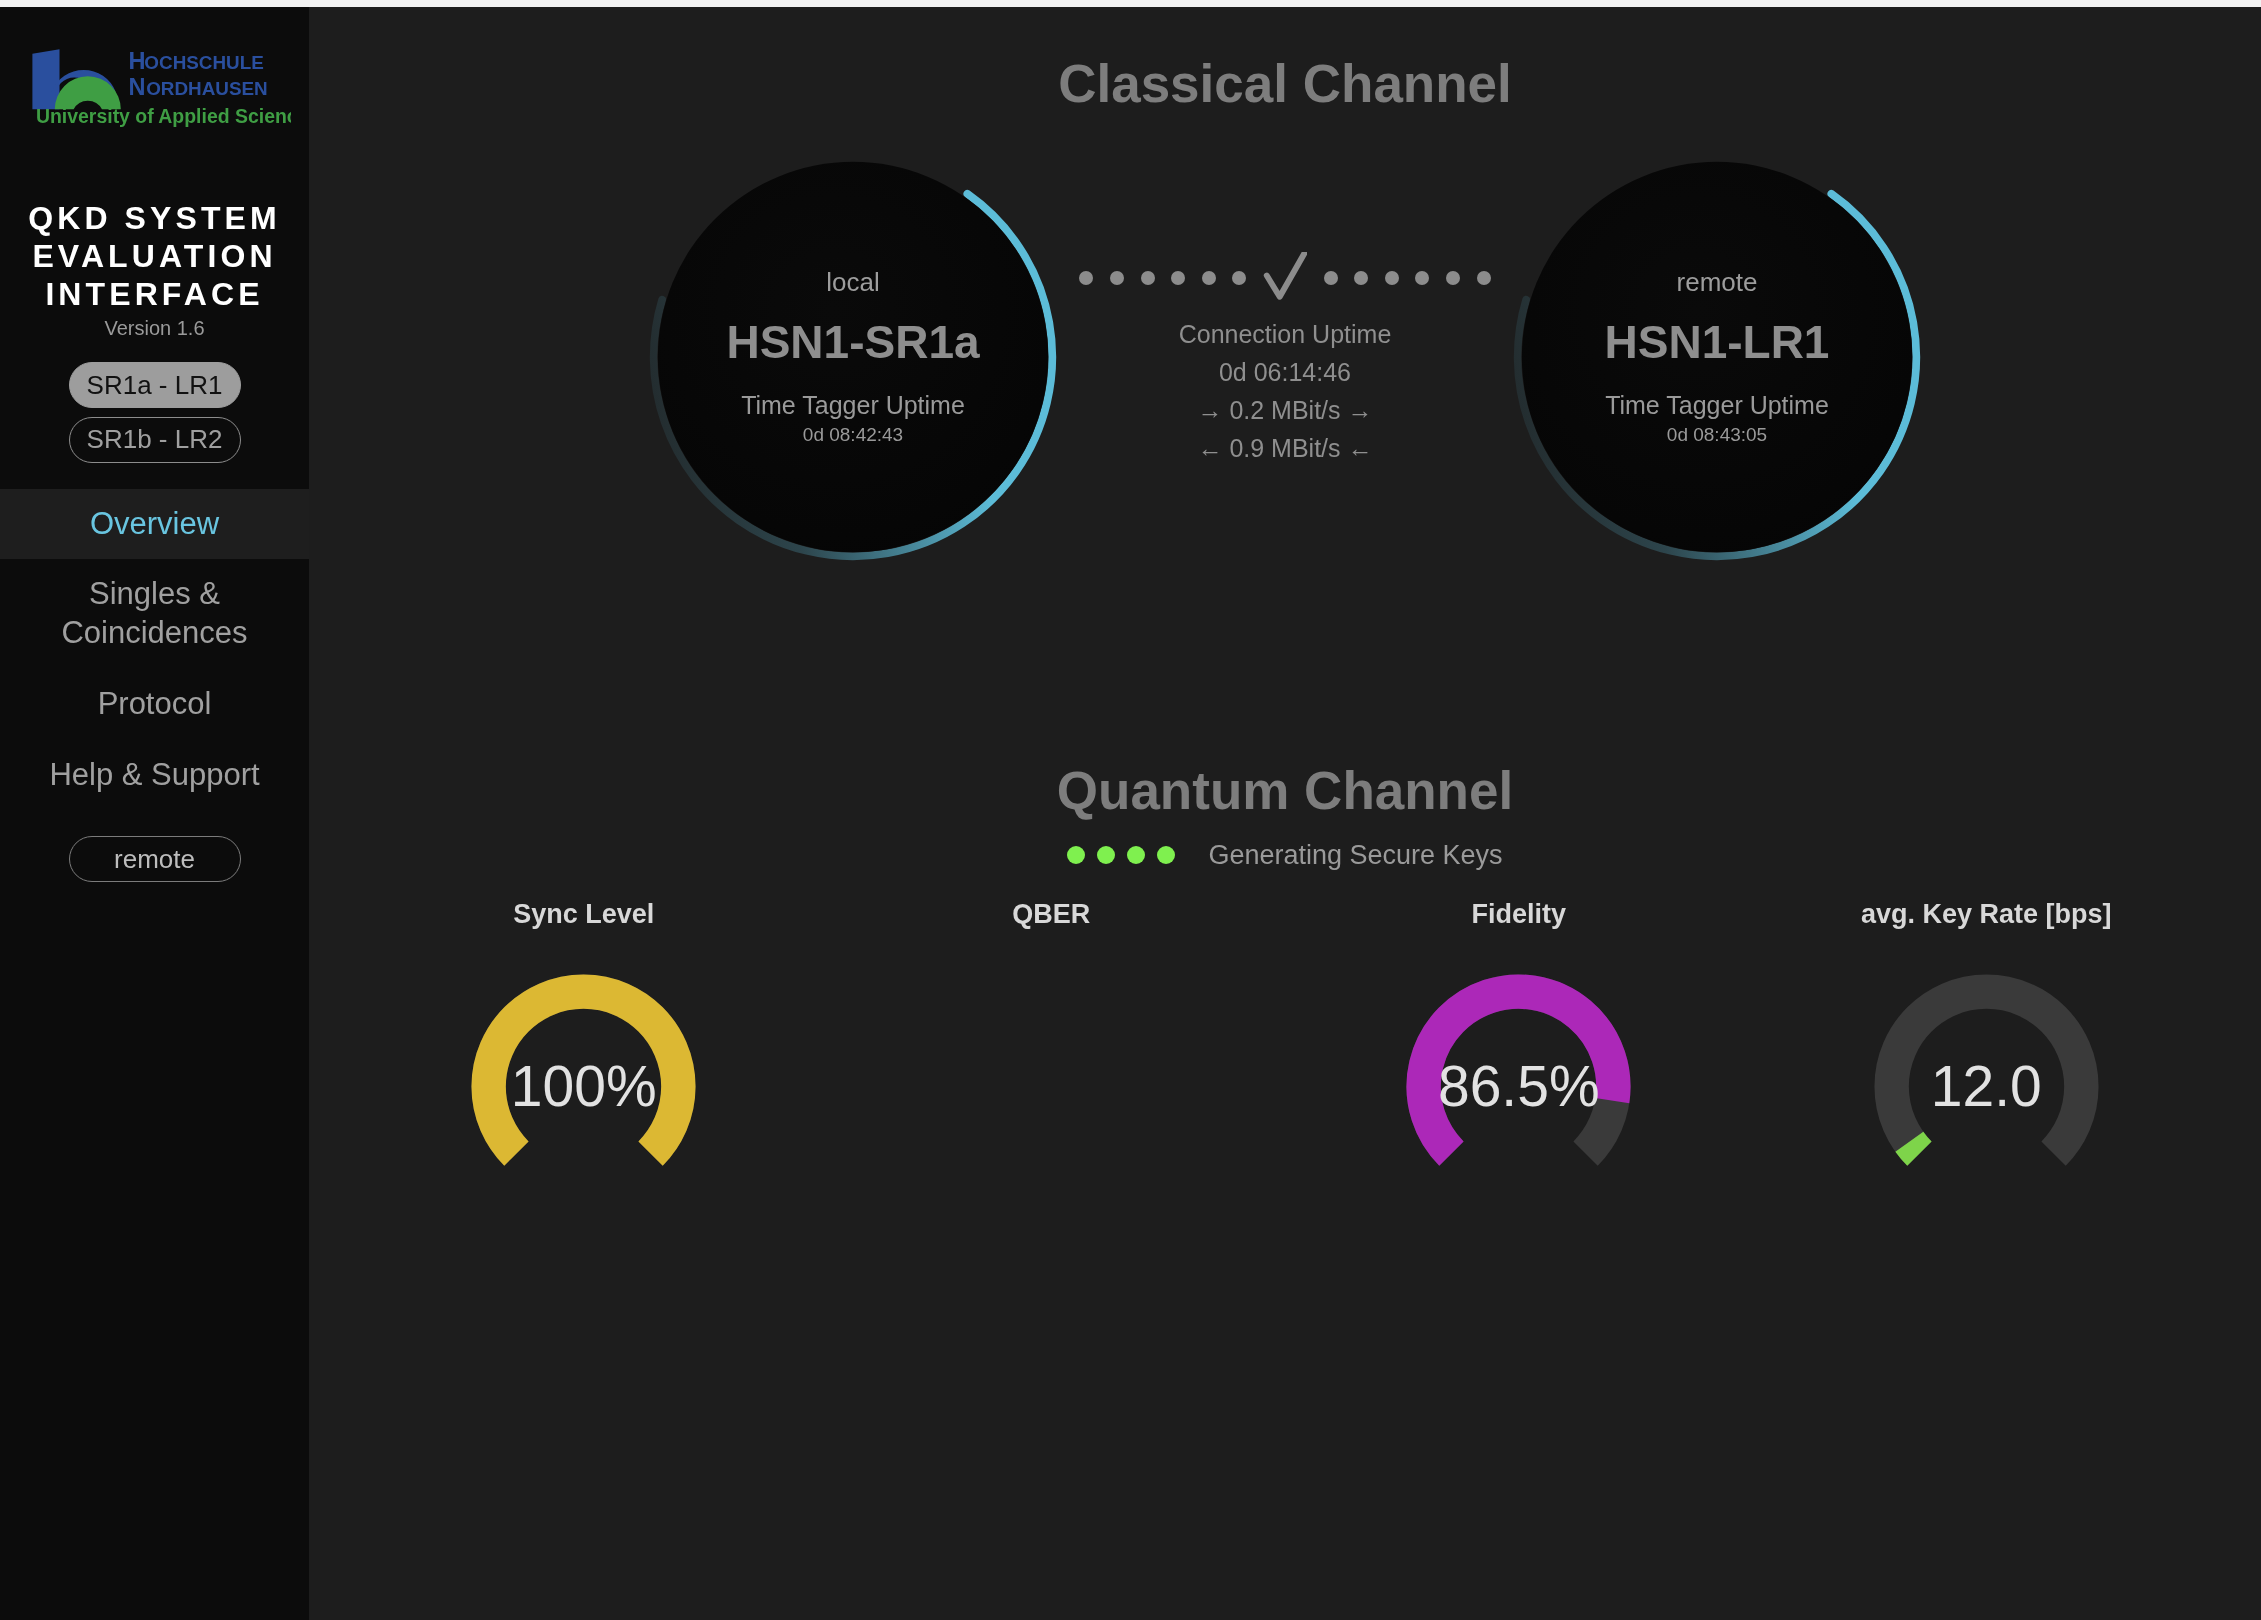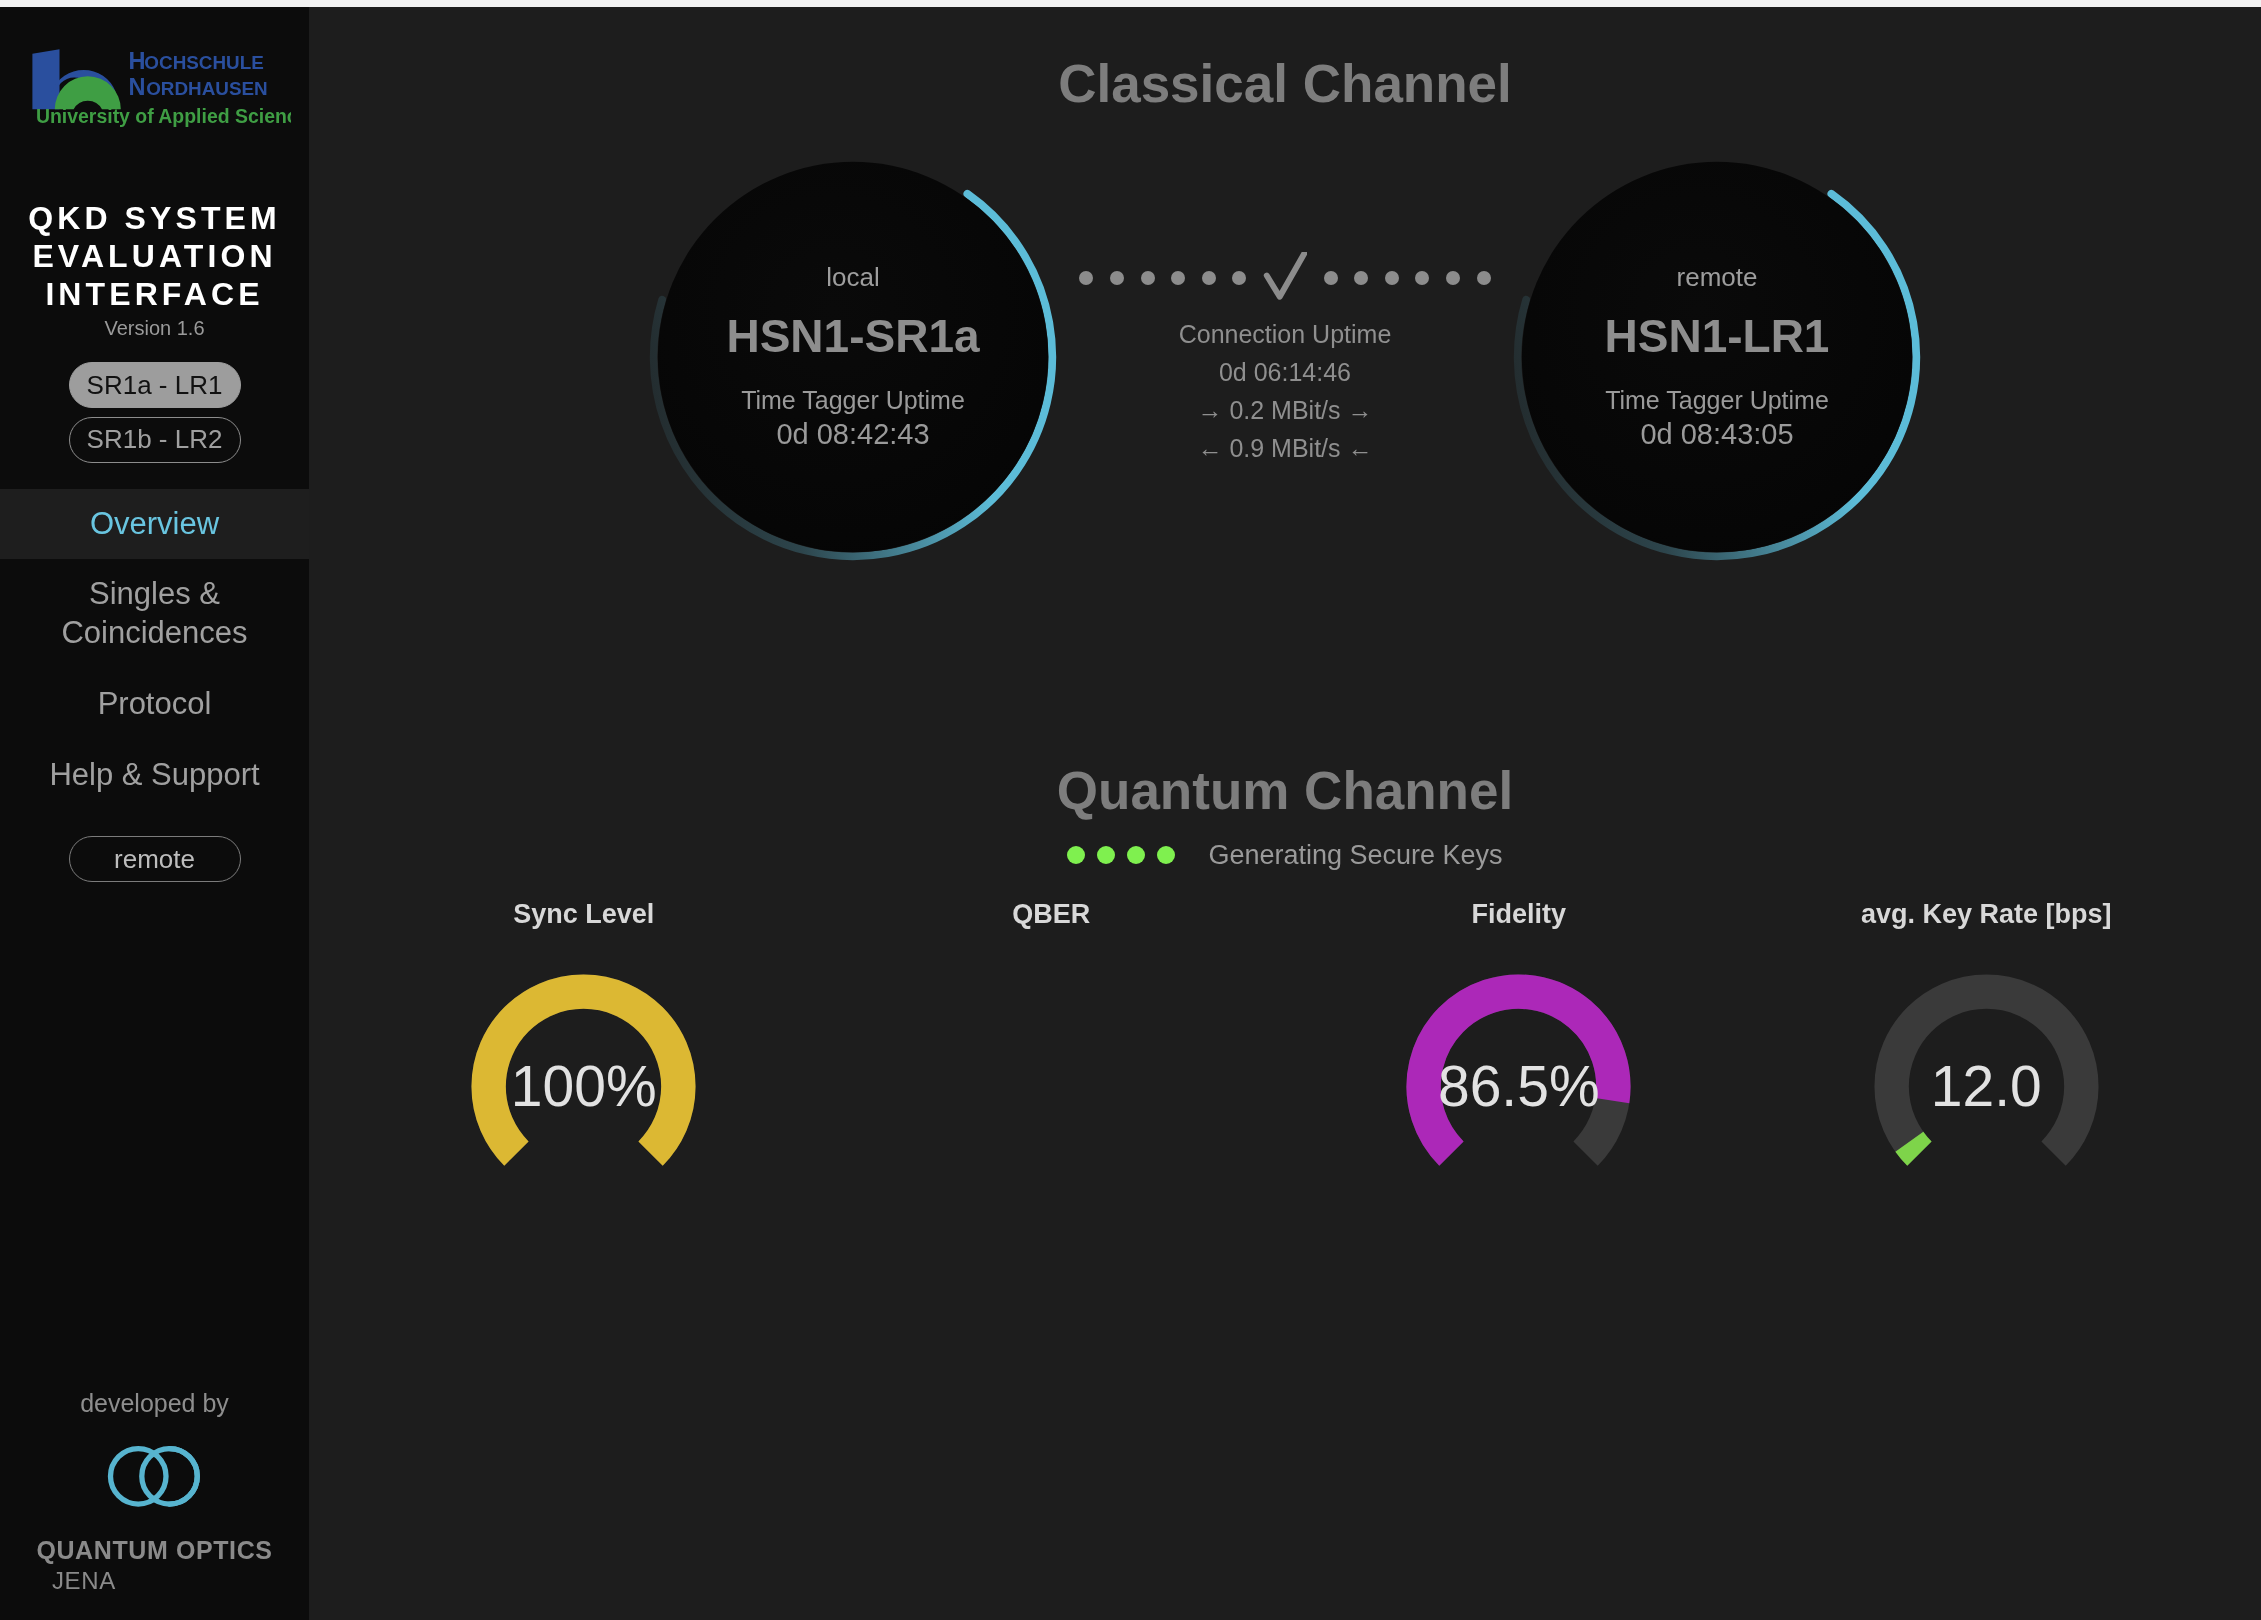--- a/index.html
+++ b/index.html
@@ -122,21 +122,21 @@
   }
   .node svg { position:absolute; inset:0; width:100%; height:100%; }
   .node-inner {
     position: absolute; inset: 0;
     display: flex; flex-direction: column; align-items: center; justify-content: center;
     text-align: center;
   }
   .node-role { color: #9d9d9d; font-size: 26px; margin-bottom: 16.6px; }
   .node-name { color: #8e8e8e; font-size: 46px; font-weight: bold; margin-bottom: 22.5px; }
   .node-uplabel { color: #9a9a9a; font-size: 25px; }
-  .node-upvalue { color: #9a9a9a; font-size: 29px; margin-top: 3.6px; }
+  .node-upvalue { color: #9a9a9a; font-size: 19px; margin-top: 3.6px; }
 
   .connector {
     width: 450px;
     display: flex; flex-direction: column; align-items: center;
     position: relative;
     flex: 0 0 450px;
   }
   .dots-line {
     display: flex; align-items: center; justify-content: center;
     gap: 16.6px;
@@ -206,32 +206,20 @@
       <div class="nav-item selected">Overview</div>
       <div class="nav-item">Singles &amp; Coincidences</div>
       <div class="nav-item">Protocol</div>
       <div class="nav-item">Help &amp; Support</div>
     </nav>
 
     <div class="pause-wrap">
       <button class="pause-btn">remote</button>
     </div>
 
-    <div class="sidebar-footer">
-      <div class="dev-by">developed by</div>
-      <div class="qo-mark">
-        <svg viewBox="0 0 215 150" xmlns="http://www.w3.org/2000/svg">
-          <circle cx="80" cy="75" r="47" fill="none" stroke="#57b4cf" stroke-width="9"></circle>
-          <circle cx="133" cy="75" r="47" fill="none" stroke="#57b4cf" stroke-width="9"></circle>
-          <path d="M133 28 A47 47 0 0 1 133 122" fill="none" stroke="#57b4cf" stroke-width="9" stroke-linecap="round"></path>
-        </svg>
-      </div>
-      <div class="qo-name">QUANTUM OPTICS</div>
-      <div class="qo-city">JENA</div>
-    </div>
   </aside>
 
   <main id="main">
 
     <h1 id="classical-title" class="section-title">Classical Channel</h1>
 
     <div class="nodes-row">
 
       <div class="node">
         <svg viewBox="0 0 700 700" xmlns="http://www.w3.org/2000/svg">

